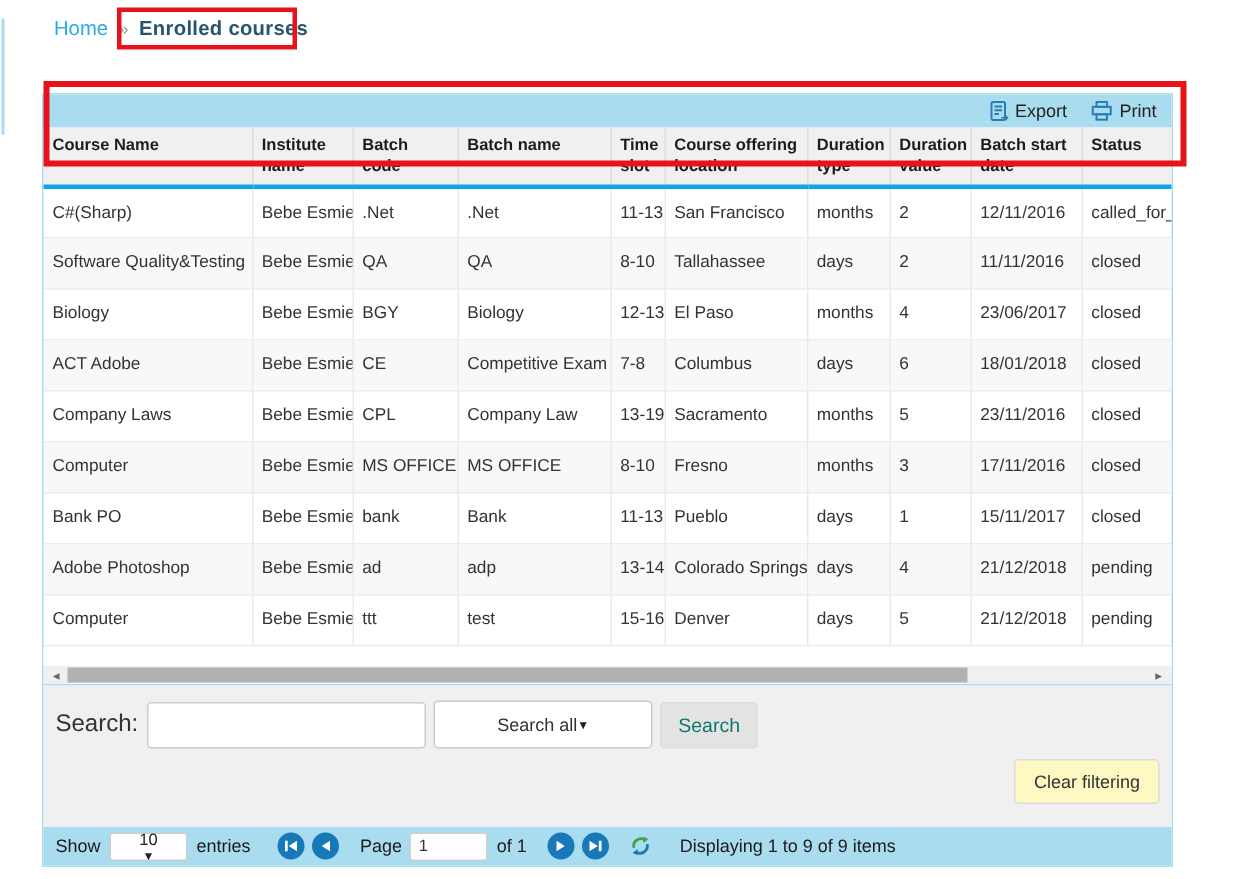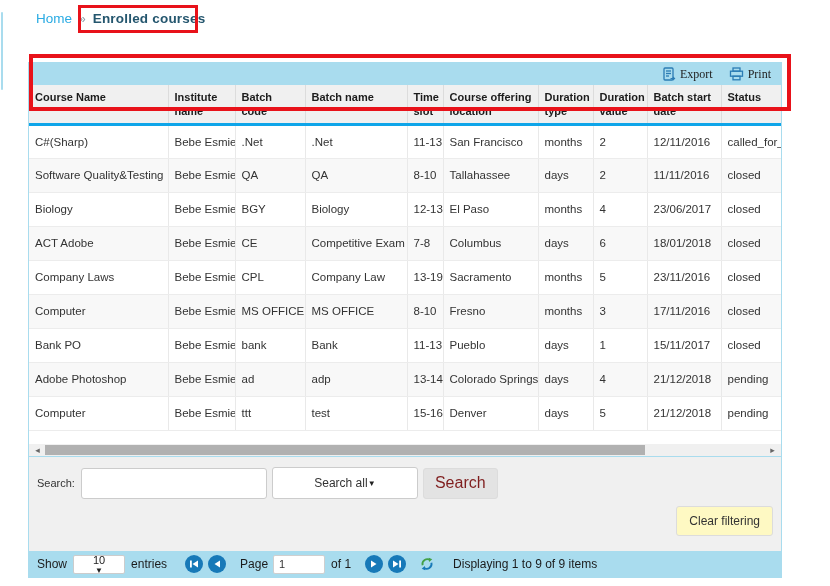--- a/index.html
+++ b/index.html
@@ -23,21 +23,21 @@
     pointer-events:none; z-index:50; }
   .anno.box1 { left:78px; top:5px; width:120px; height:28px; }
   .anno.box2 { left:29px; top:54px; width:762px; height:57px; border-width:4px; }
 
   
   .widget { position:absolute; left:28px; top:62px; width:754px; height:516px;
     border:1px solid var(--accent,#a9dcee); display:flex; flex-direction:column; background:#fff; }
 
   .toolbar { height:22px; background:var(--accent,#a9dcee); display:flex; align-items:center;
     justify-content:flex-end; gap:16px; padding-right:10px; flex:0 0 auto; }
-  .tool-btn { display:flex; align-items:center; gap:4px; font-size:12px; color:#222; cursor:pointer;font-family:Liberation Serif, serif; }
+  .tool-btn { display:flex; align-items:center; gap:4px; font-size:12px; color:#222; cursor:pointer; }
   .tool-btn svg { display:block; }
 
   table.grid { width:752px; table-layout:fixed; border-collapse:collapse; flex:0 0 auto; }
   table.grid th { background:#f0f0f0; font-size:11px; font-weight:700; color:#1c1c1c;
     text-align:left; padding:5px 6px 4px 6px; vertical-align:top; line-height:1.3;
     border-right:1px solid #dcdcdc; border-bottom:3px solid #0ea5e9; height:33px; }
   table.grid th:last-child { border-right:none; }
   table.grid td { font-size:11.5px; color:#333; padding:0 6px; height:34px;
     border-right:1px solid #e9e9e9; border-bottom:1px solid #ececec;
     white-space:nowrap; overflow:hidden; }
@@ -53,29 +53,29 @@
     color:#666; text-align:center; line-height:12px; cursor:pointer; user-select:none; }
   .hscroll .arrow.left { left:2px; }
   .hscroll .arrow.right { right:2px; }
   .hscroll .thumb { position:absolute; left:16px; top:1px; width:600px; height:10px;
     background:#b1b1b1; cursor:pointer; }
 
   
   .search-panel { height:94px; background:#f0f0f0; position:relative;
     padding:10px 8px 0 8px; flex:0 0 auto; }
   .search-row { display:flex; align-items:center; }
-  .search-label { font-size:11px; color:#333; margin-right:6px; }
+  .search-label { font-size:16px; color:#333; margin-right:6px; }
   .search-input { width:186px; height:31px; border:1px solid #ccc; border-radius:3px;
     background:#fff; padding:0 8px; font-size:12px; color:#333; outline:none; }
   .fake-select { display:flex; align-items:center; justify-content:center;
     background:#fff; border:1px solid #ccc; border-radius:3px; cursor:pointer; }
   .filter-select { width:146px; height:32px; margin-left:5px; padding:0 9px; font-size:12px; color:#333; }
   .caret { font-size:8px; color:#222; }
   .search-btn { margin-left:5px; height:31px; padding:0 11px; background:#e3e3e3;
-    border:1px solid #dcdcdc; border-radius:3px; font-size:16px; color:#7f1d1d; cursor:pointer; }
+    border:1px solid #dcdcdc; border-radius:3px; font-size:13px; color:#0f766e; cursor:pointer; }
   .clear-btn { position:absolute; right:8px; top:49px; height:30px; padding:0 12px;
     background:#fef9c3; border:1px solid #dcdcdc; border-radius:3px; font-size:12px;
     color:#333; cursor:pointer; }
 
   
   .footer-bar { height:26px; background:var(--accent,#a9dcee); display:flex; align-items:center;
     padding:0 8px; font-size:12px; color:#1b1b1b; flex:0 0 auto; }
   .show-select { width:52px; height:19px; margin:12px 6px; padding:0 5px; font-size:11px; color:#222; border-radius:2px;flex-direction:column; }
   .pg-group { display:flex; align-items:center; gap:5px; }
   .pg-btn { width:18px; height:18px; border-radius:50%; background:var(--pgblue,#1779b8);

